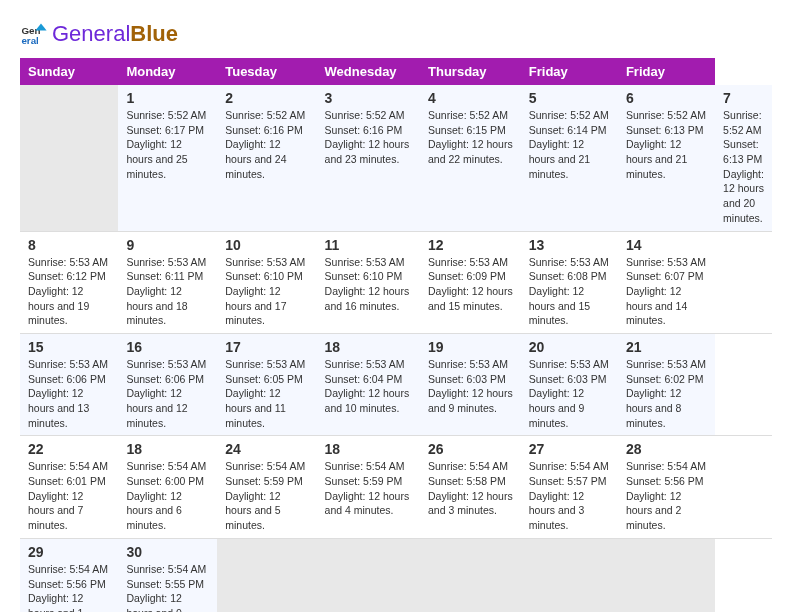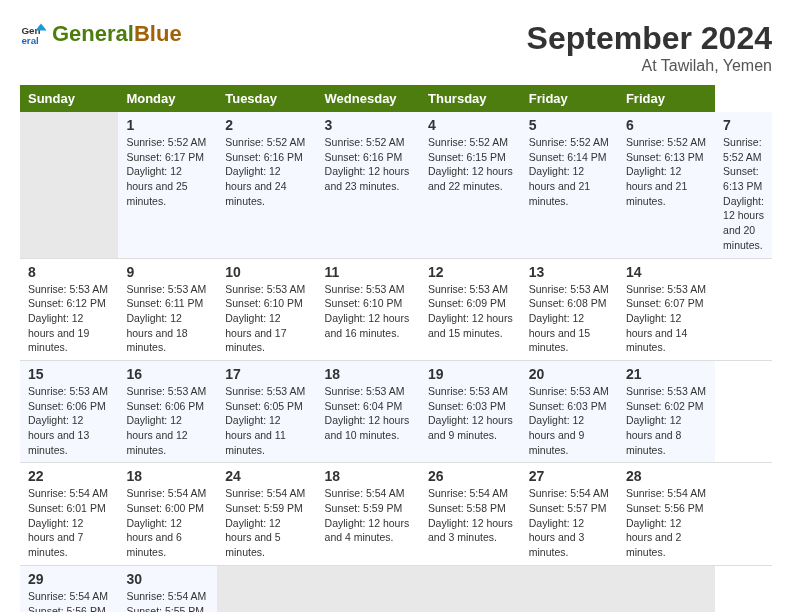--- a/index.html
+++ b/index.html
@@ -36,21 +36,21 @@
     .location-title {
       font-size: 16px;
       color: #555;
     }
     table {
       width: 100%;
       border-collapse: collapse;
       font-size: 11px;
     }
     thead th {
-      background-color: #4d7c0f;
+      background-color: #a21caf;
       color: #fff;
       text-align: left;
       padding: 6px 8px;
       font-size: 13px;
       font-weight: bold;
     }
     tbody tr {
       border-bottom: 1px solid #ddd;
     }
     tbody tr:nth-child(odd) {
@@ -86,28 +86,24 @@
 
 <div class="header-area">
   <div class="logo">
     <svg class="logo-icon" viewBox="0 0 40 40">
       <text x="2" y="20" font-size="14" font-weight="bold" fill="#333" font-family="Arial">Gen</text>
       <text x="2" y="34" font-size="14" font-weight="bold" fill="#1a6abf" font-family="Arial">eral</text>
       <polygon points="30,5 38,15 22,15" fill="#1a9ad6"></polygon>
     </svg>
     <div>
       <div style="display:flex; gap:0; align-items:center;">
-        <span style="font-size:22px; font-weight:bold; color:#4d7c0f;">General</span>
+        <span style="font-size:22px; font-weight:normal; color:#6d28d9;">General</span>
         <span style="font-size:22px; font-weight:bold; color:#a16207;">Blue</span>
       </div>
     </div>
-  </div>
-  <div class="title-area">
-    <div class="month-title">September 2024</div>
-    <div class="location-title">At Tawilah, Yemen</div>
   </div>
 </div>
 
 <table>
   <thead>
     <tr>
 
     <th>Sunday</th>
         <th>Monday</th>
         <th>Tuesday</th>

